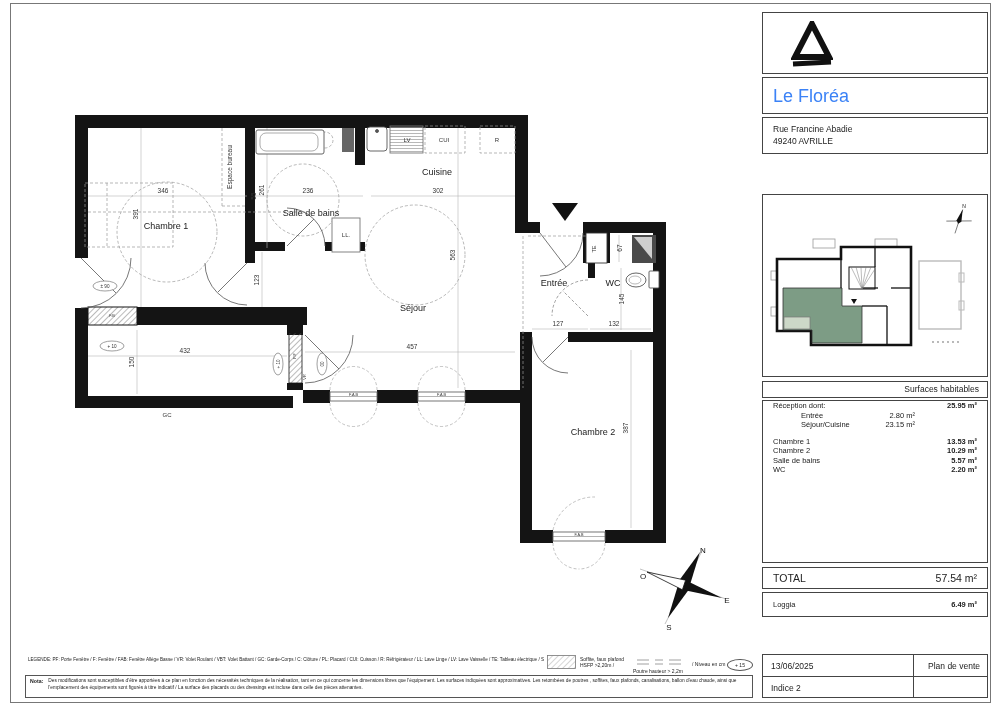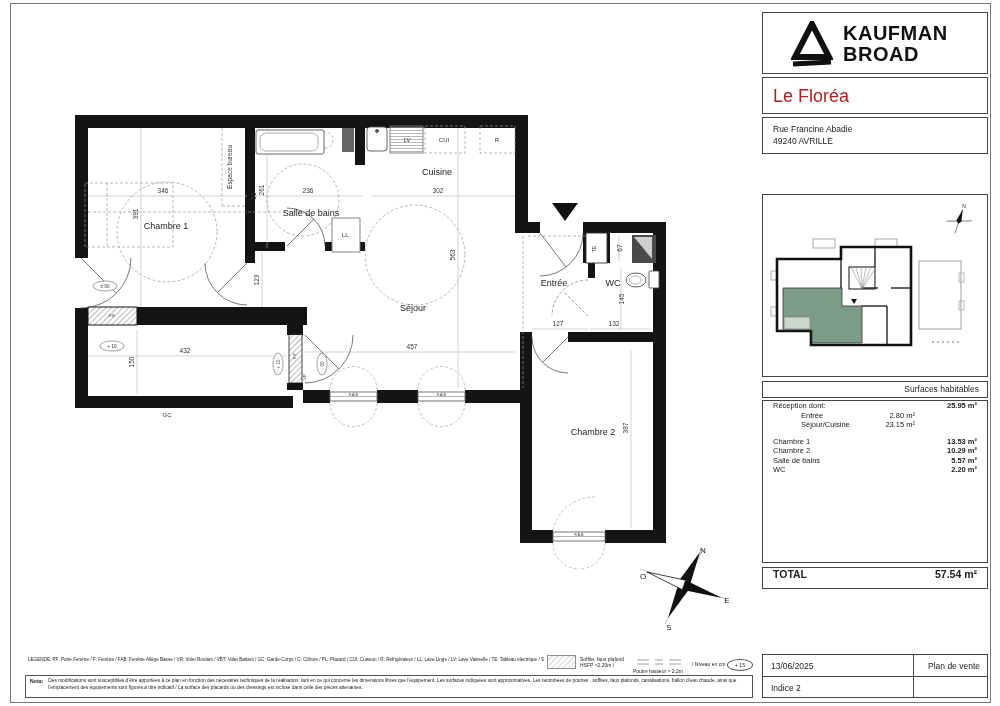--- a/index.html
+++ b/index.html
@@ -3,31 +3,31 @@
 <meta charset="utf-8">
 <style>
   html,body{margin:0;padding:0;background:#e8e8e8;}
   .page{position:relative;width:1000px;height:706px;background:#fff;overflow:hidden;
         font-family:"Liberation Sans", sans-serif;color:#222;}
   .page-border{position:absolute;left:10px;top:3px;width:979px;height:698px;border:1px solid #777;}
   .abs{position:absolute;}
   .box{position:absolute;border:1px solid #444;background:#fff;box-sizing:border-box;}
   
   .brand-text{font-weight:bold;font-size:20px;letter-spacing:.5px;line-height:21px;color:#111;}
-  .project-title{font-size:18px;color:#b91c1c;}
+  .project-title{font-size:18px;color:#3b82f6;}
   .small{font-size:8.5px;color:#222;}
   .surf-head{font-size:8.5px;text-align:right;padding:2px 8px 0 0;}
   .surf-row{display:flex;padding:0 10px;font-size:7.5px;line-height:9.5px;}
   .surf-row .lbl{flex:1;}
   .surf-row .lbl.ind{padding-left:28px;}
   .surf-row .mid{width:55px;text-align:right;}
   .surf-row .val{width:62px;text-align:right;font-weight:bold;}
   .gaprow{margin-top:7px;}
-  .total-row{display:flex;align-items:flex-start;padding:0 10px;height:100%;
-             font-weight:bold;font-size:10.5px;}
+  .total-row{display:flex;align-items:center;padding:0 10px;height:100%;
+             font-weight:normal;font-size:10.5px;}
   .total-row .lbl{flex:1;}
   .cellgrid{position:absolute;border:1px solid #444;box-sizing:border-box;
             display:grid;grid-template-columns:151px 74px;grid-template-rows:22px 21px;}
   .cellgrid>div{border:0 solid #444;display:flex;align-items:center;
                 padding:0 8px;font-size:8.5px;box-sizing:border-box;}
   .cellgrid>div:nth-child(1){border-right-width:1px;border-bottom-width:1px;}
   .cellgrid>div:nth-child(2){border-bottom-width:1px;justify-content:flex-end;}
   .cellgrid>div:nth-child(3){border-right-width:1px;}
   .cellgrid>div:nth-child(4){justify-content:flex-end;}
   
@@ -260,24 +260,20 @@
       <text class="cmp" x="727" y="603" text-anchor="middle">E</text>
       <text class="cmp" x="669" y="630" text-anchor="middle">S</text>
     </g>
   </svg>
 
   <div class="box" style="left:762px;top:12px;width:226px;height:62px;">
     <svg class="abs" style="left:28px;top:8px" width="42" height="46" viewBox="0 0 42 46">
       <polygon points="21,3 38,36 4,36" fill="none" stroke="#111" stroke-width="6"></polygon>
       <line x1="2" y1="43" x2="40" y2="41" stroke="#111" stroke-width="5"></line>
     </svg>
-    <div class="abs brand-text" style="left:80px;top:10px;">
-      <div>KAUFMAN</div>
-      <div>BROAD</div>
-    </div>
   </div>
 
   <div class="box" style="left:762px;top:77px;width:226px;height:37px;">
     <div class="abs project-title" style="left:10px;top:8px;">Le Floréa</div>
   </div>
 
   <div class="box" style="left:762px;top:117px;width:226px;height:37px;">
     <div class="abs small" style="left:10px;top:6px;">Rue Francine Abadie</div>
     <div class="abs small" style="left:10px;top:18px;">49240 AVRILLE</div>
   </div>
@@ -371,20 +367,26 @@
       <span class="mid"></span>
       <span class="val">2.20 m²</span>
     </div>
   </div>
   <div class="box" style="left:762px;top:567px;width:226px;height:22px;">
     <div class="total-row">
       <span class="lbl">TOTAL</span>
       <span>57.54 m²</span>
     </div>
   </div>
+  <div class="box" style="left:762px;top:592px;width:226px;height:25px;">
+    <div class="surf-row" style="padding-top:7px;">
+      <span class="lbl">Loggia</span>
+      <span class="val">6.49 m²</span>
+    </div>
+  </div>
 
   <div class="cellgrid" style="left:762px;top:654px;width:226px;height:44px;">
     <div>13/06/2025</div>
     <div>Plan de vente</div>
     <div>Indice 2</div>
   </div>
 
   <div class="legend-line">LEGENDE: PF: Porte Fenêtre / F: Fenêtre / FAB: Fenêtre Allège Basse / VR: Volet Roulant / VBT: Volet Battant / GC: Garde-Corps / C: Clôture / PL: Placard / CUI: Cuisson / R: Réfrigérateur / LL: Lave Linge / LV: Lave Vaisselle / TE: Tableau électrique / SS: Sèche-Serviette /</div>
 
   <svg class="abs" style="left:547px;top:655px" width="29" height="14" viewBox="0 0 29 14">

